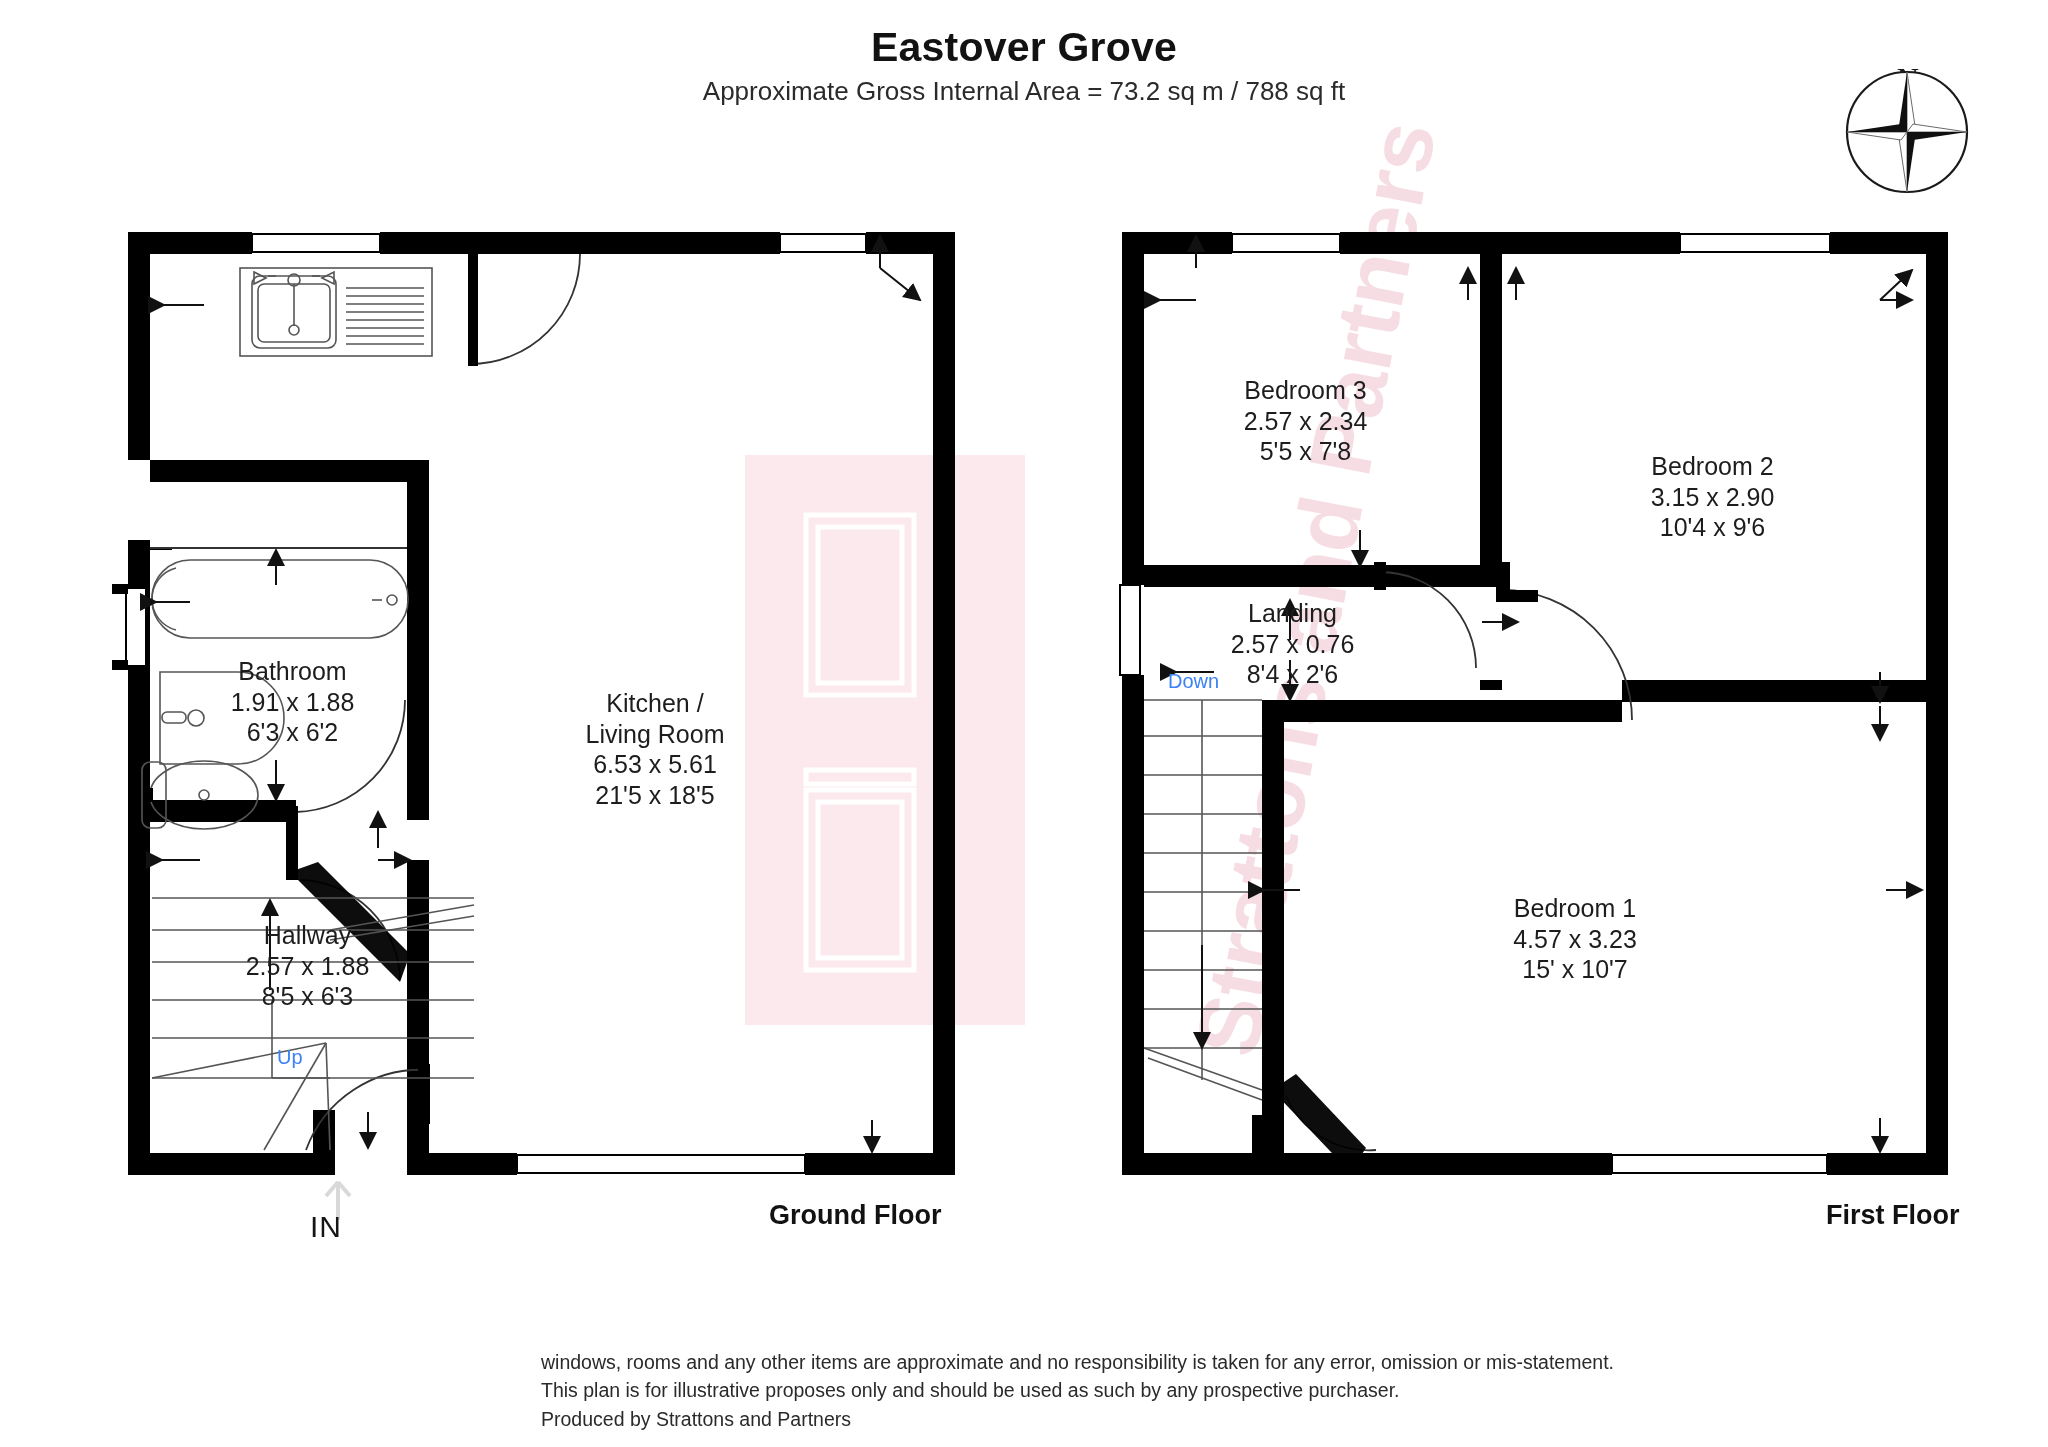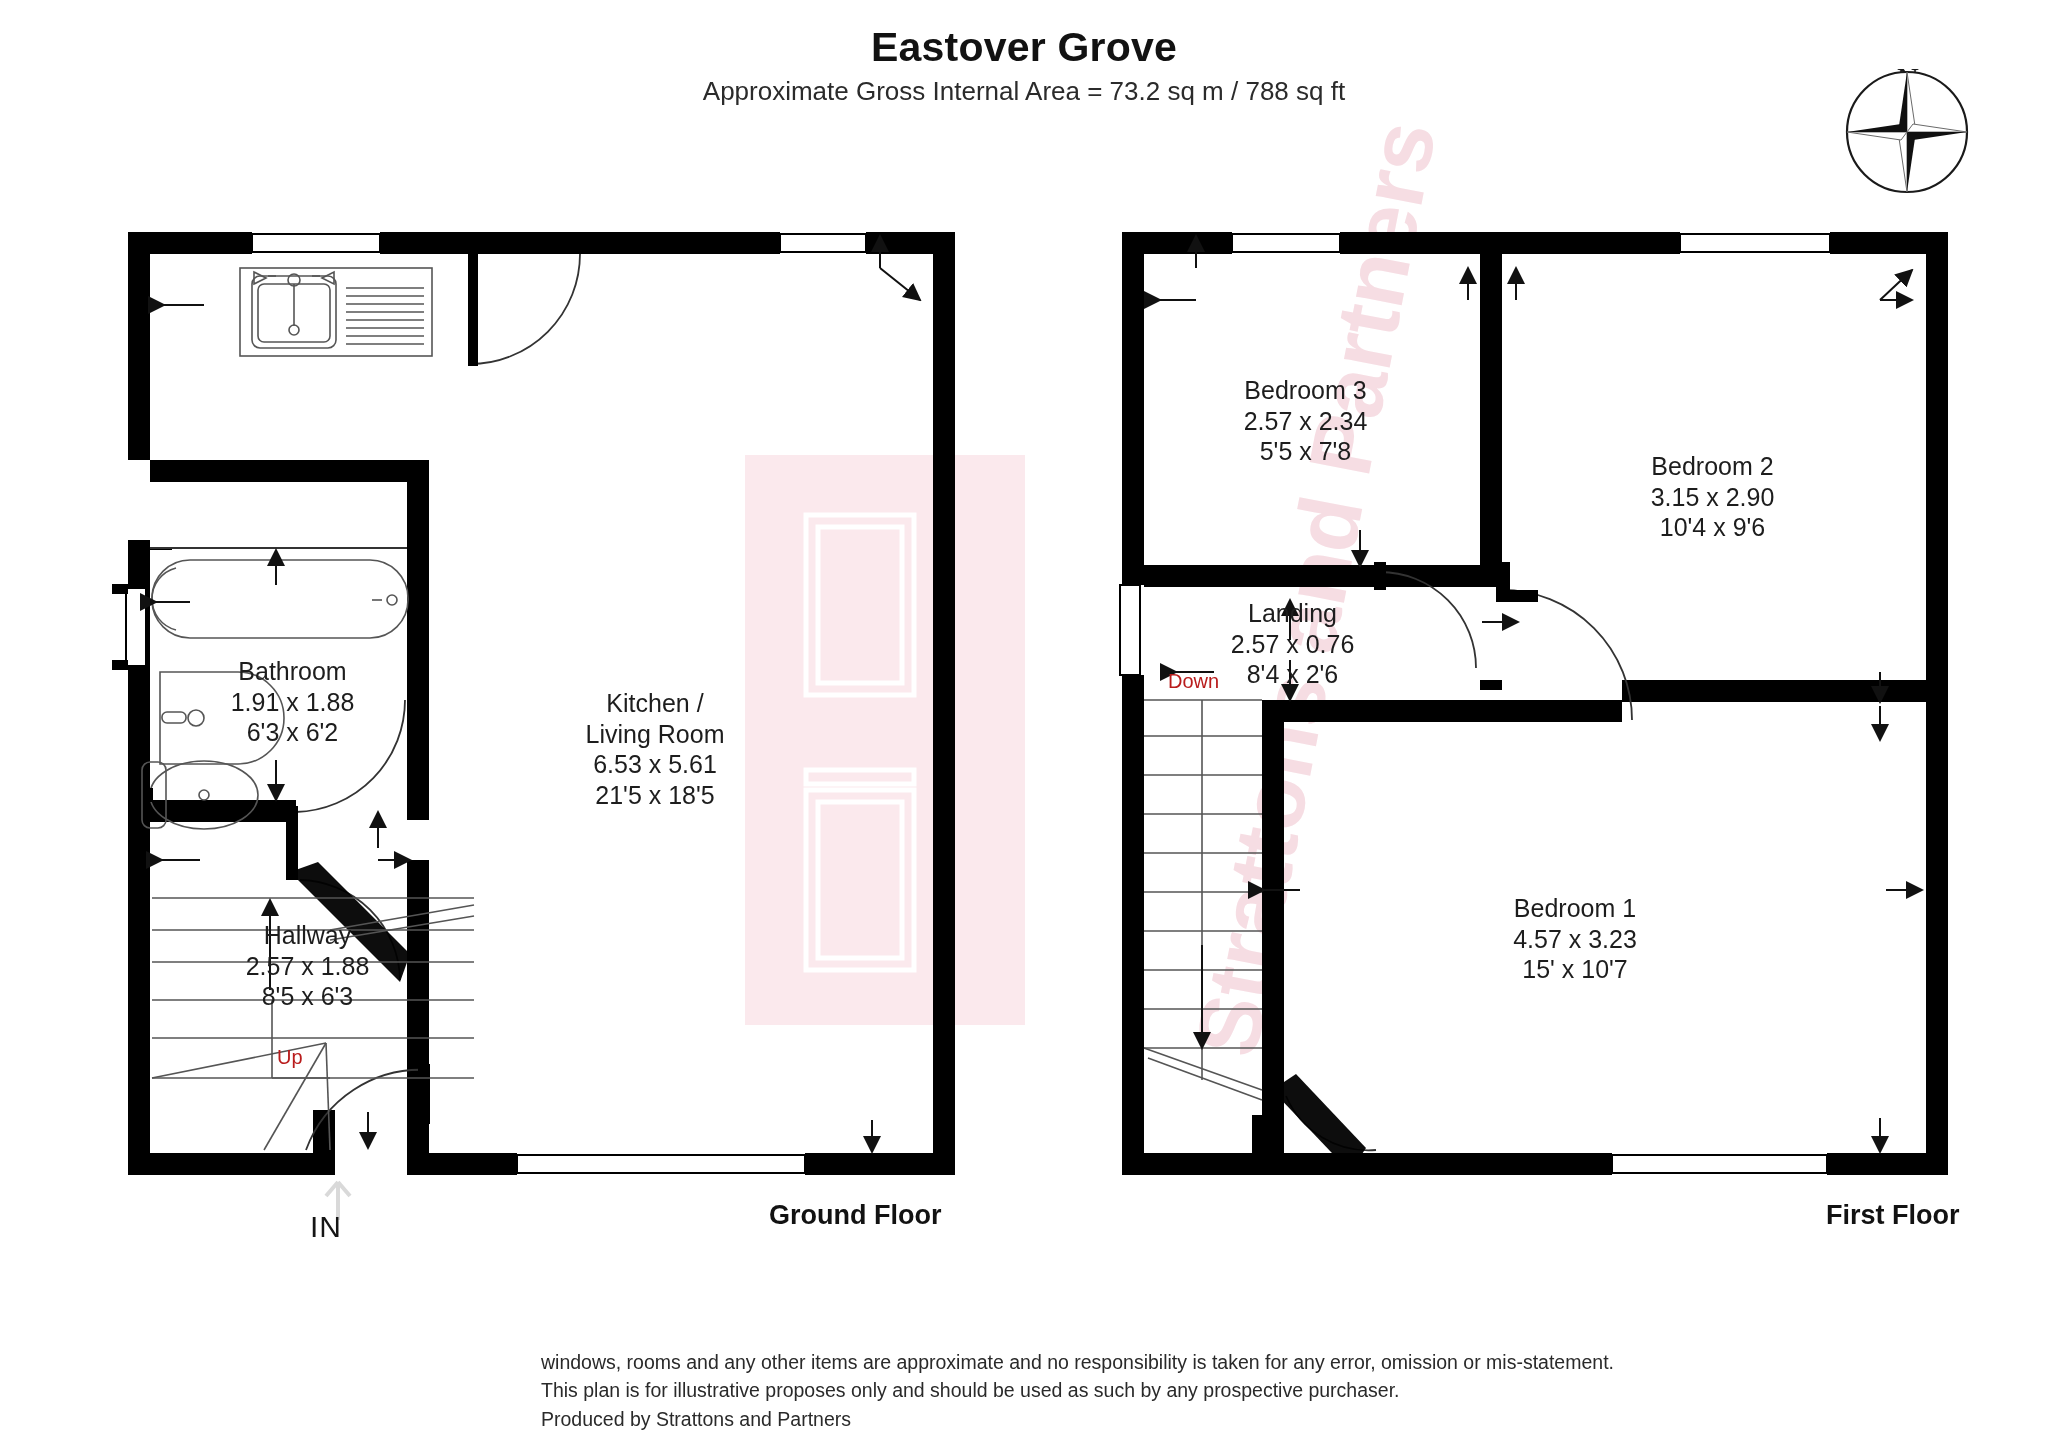--- a/index.html
+++ b/index.html
@@ -87,21 +87,21 @@
     color: #1d1d1d;
     white-space: nowrap;
     pointer-events: none;
   }
   .room-label .name { display: block; }
   .room-label .dim  { display: block; }
 
   .small-label {
     position: absolute;
     font-size: 20px;
-    color: #b91c1c;
+    color: #3b82f6;
     white-space: nowrap;
   }
 
   .in-label {
     position: absolute;
     left: 310px;
     top: 1210px;
     font-size: 30px;
     font-weight: 400;
     letter-spacing: 1px;

